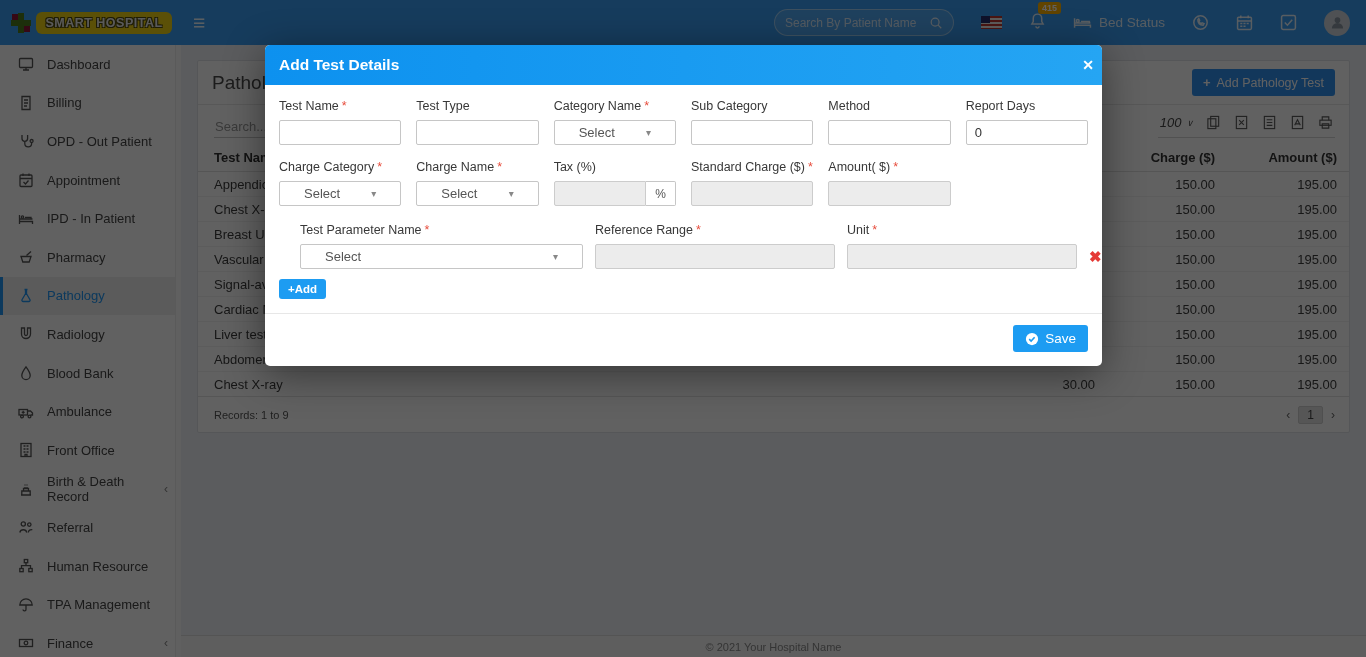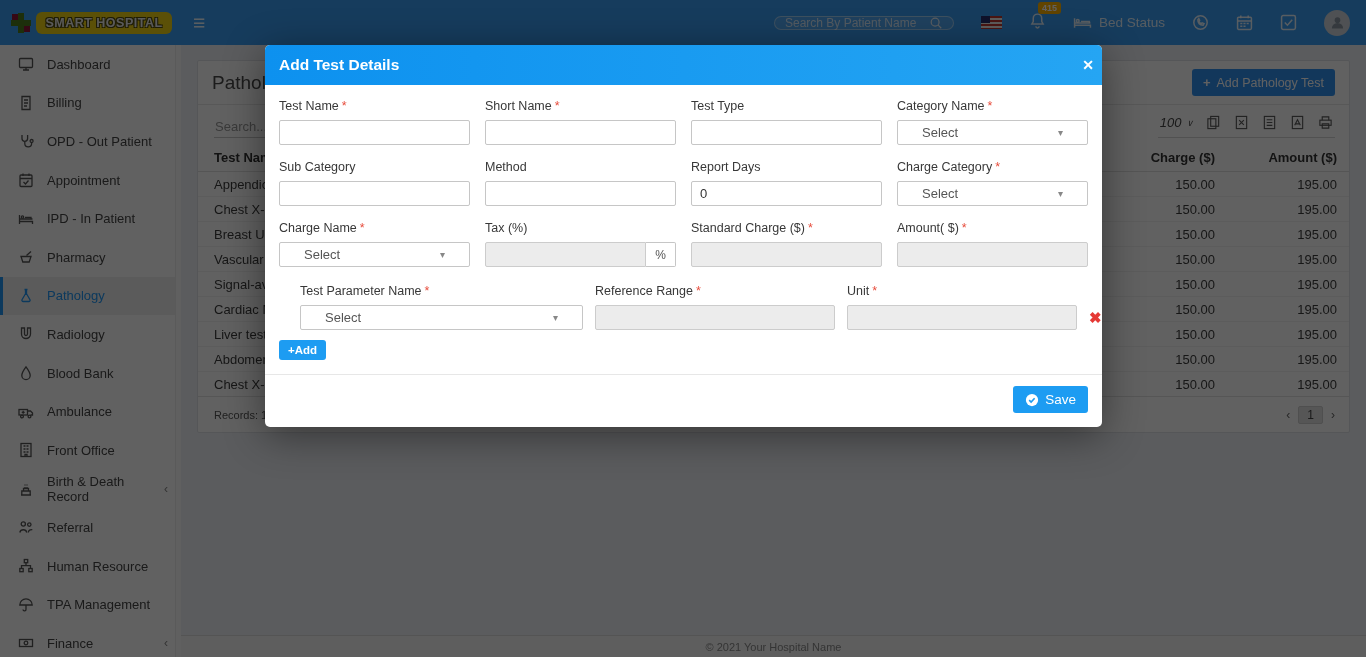--- a/index.html
+++ b/index.html
@@ -9,21 +9,21 @@
   
   .navbar { position:absolute; top:0; left:0; right:0; height:45px; background:#3a9ff5;
             display:flex; align-items:center; z-index:1; }
   .logo-wrap { width:181px; display:flex; align-items:center; justify-content:center; gap:3px; cursor:pointer; }
   .logo-pill { background:#f0d214; border-radius:6px; padding:4px 9px; font-size:12.5px; font-weight:bold;
                letter-spacing:.5px; color:#ececec;
                text-shadow:1px 1px 0 #4e4a10,-1px -1px 0 #4e4a10,1px -1px 0 #4e4a10,-1px 1px 0 #4e4a10; white-space:nowrap; }
   .hamburger { margin-left:12px; font-size:21px; color:rgba(255,255,255,.9); cursor:pointer; }
   .nav-title { margin-left:24px; font-size:19px; font-weight:bold; color:rgba(255,255,255,.78); letter-spacing:.2px; }
   .nav-right { margin-left:auto; display:flex; align-items:center; gap:27px; padding-right:16px; }
-  .nav-search { width:180px; height:14px; border-radius:14px; background:rgba(255,255,255,.13);
+  .nav-search { width:180px; height:27px; border-radius:14px; background:rgba(255,255,255,.13);
                 border:1px solid rgba(255,255,255,.45); display:flex; align-items:center; padding:0 10px; gap:6px;justify-content:center; }
   .nav-search input { flex:1; min-width:0; background:transparent; border:none; outline:none; font-size:12px;
                       color:#eef4fa; font-family:inherit; }
   .nav-search input::placeholder { color:rgba(255,255,255,.78); }
   .nav-ic { width:17px; height:17px; stroke:rgba(255,255,255,.88); fill:none; stroke-width:1.4; cursor:pointer; }
   .flag { width:21px; height:13px; position:relative; cursor:pointer;
           background:repeating-linear-gradient(180deg,#c23b34 0 2px,#f5f2ef 2px 4px); }
   .flag .canton { position:absolute; top:0; left:0; width:9px; height:7px; background:#28316e; }
   .bell-wrap { position:relative; cursor:pointer; }
   .badge { position:absolute; top:-10px; left:9px; background:#ffb300; color:#fff; font-size:9px; font-weight:bold;
@@ -82,21 +82,21 @@
 
   
   .backdrop { position:absolute; inset:0; background:rgba(0,0,0,.62); z-index:10; }
   .modal { position:absolute; left:265px; top:45px; width:837px; background:#fff; border-radius:5px;
            box-shadow:0 8px 40px rgba(0,0,0,.45); z-index:20; }
   .modal-head { height:40px; background:linear-gradient(90deg,#0d91ef,#25a5f3); border-radius:5px 5px 0 0;
                 display:flex; align-items:center; padding:0 8px 0 14px; color:#fff; }
   .modal-title { font-size:15.5px; font-weight:bold; }
   .modal-close { margin-left:auto; font-size:14px; font-weight:bold; cursor:pointer; }
   .modal-body { padding:14px 14px 0; }
-  .form-grid { display:grid; grid-template-columns:repeat(4,1fr); column-gap:15px; row-gap:15px; }
+  .form-grid { display:grid; grid-template-columns:repeat(6,1fr); column-gap:15px; row-gap:15px; }
   .field label { display:block; font-size:12.5px; color:#383838; margin-bottom:7px; white-space:nowrap; }
   .star { color:#e74c3c; margin-left:3px; }
   .inp { width:100%; height:25px; border:1px solid #c6c6c6; border-radius:2px; padding:0 8px; font-size:13px;
          color:#333; background:#fff; font-family:inherit; outline:none; }
   .inp:disabled { background:#ececec; border-color:#ccc; }
   .sel { height:25px; border:1px solid #c6c6c6; border-radius:2px; background:#fff; display:flex;
          align-items:center; justify-content:space-between; padding:0 24px; color:#555; font-size:13px; cursor:pointer; }
   .sel .caret { color:#888; font-size:10px; }
   .igroup { display:flex; }
   .igroup .inp { border-radius:2px 0 0 2px; }
@@ -448,21 +448,20 @@
 
   <div class="backdrop"></div>
   <div class="modal">
     <div class="modal-head">
       <span class="modal-title">Add Test Details</span>
       <span class="modal-close">✕</span>
     </div>
     <div class="modal-body">
       <div class="form-grid" id="modal-fields">
           <div class="field"><label>Test Name<span class="star">*</span></label><input class="inp" style=""></div>
-          <div class="field"><label>Short Name<span class="star">*</span></label><input class="inp" style=""></div>
           <div class="field"><label>Test Type</label><input class="inp" style=""></div>
           <div class="field">
             <label>Category Name<span class="star">*</span></label>
             <div class="sel">
               <span>Select</span>
               <span class="caret">▾</span>
             </div>
           </div>
           <div class="field"><label>Sub Category</label><input class="inp" style=""></div>
           <div class="field"><label>Method</label><input class="inp" style=""></div>

